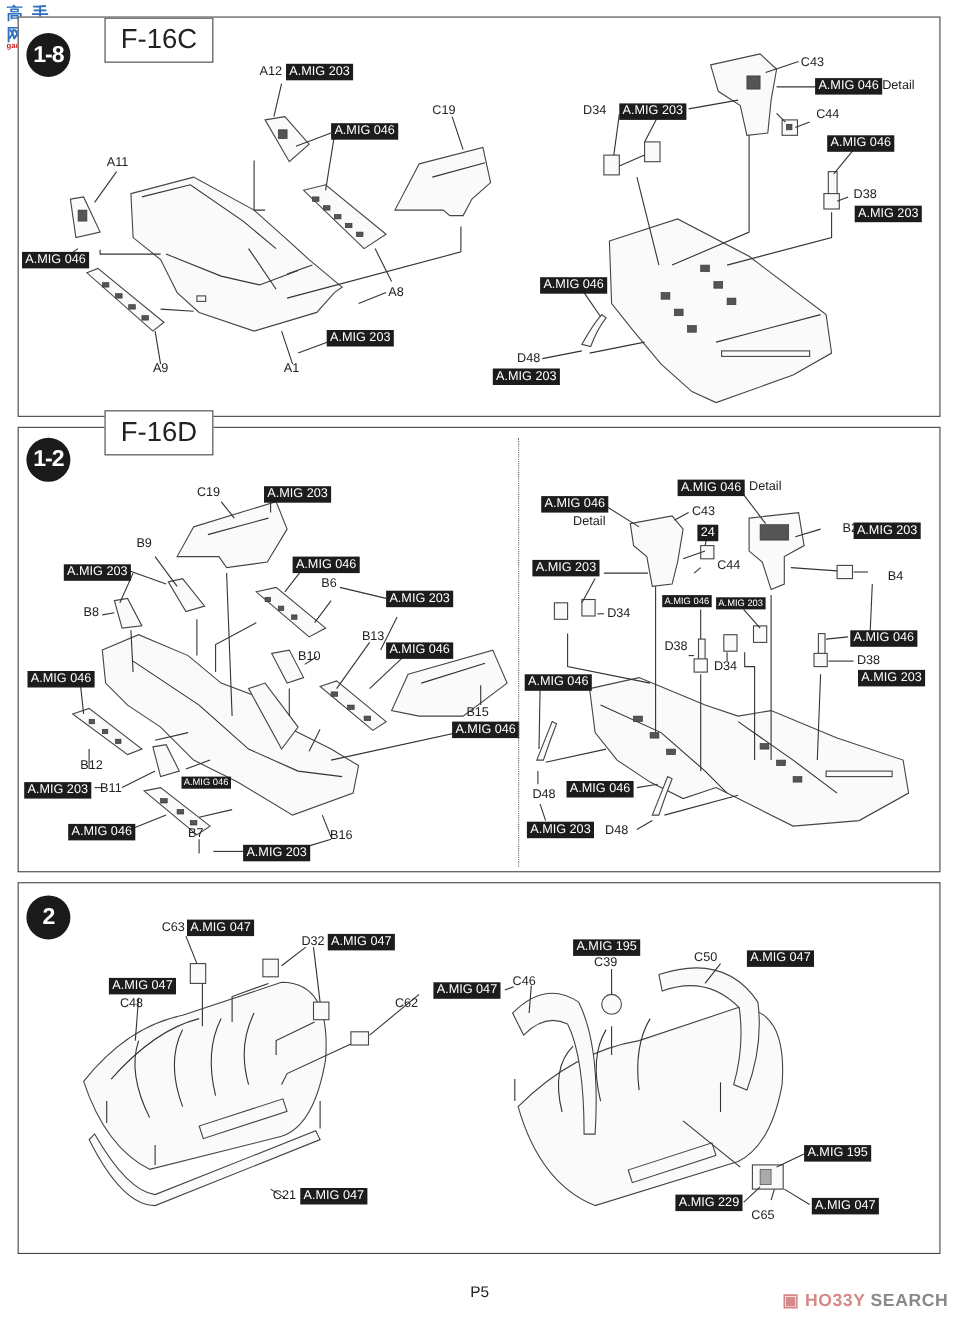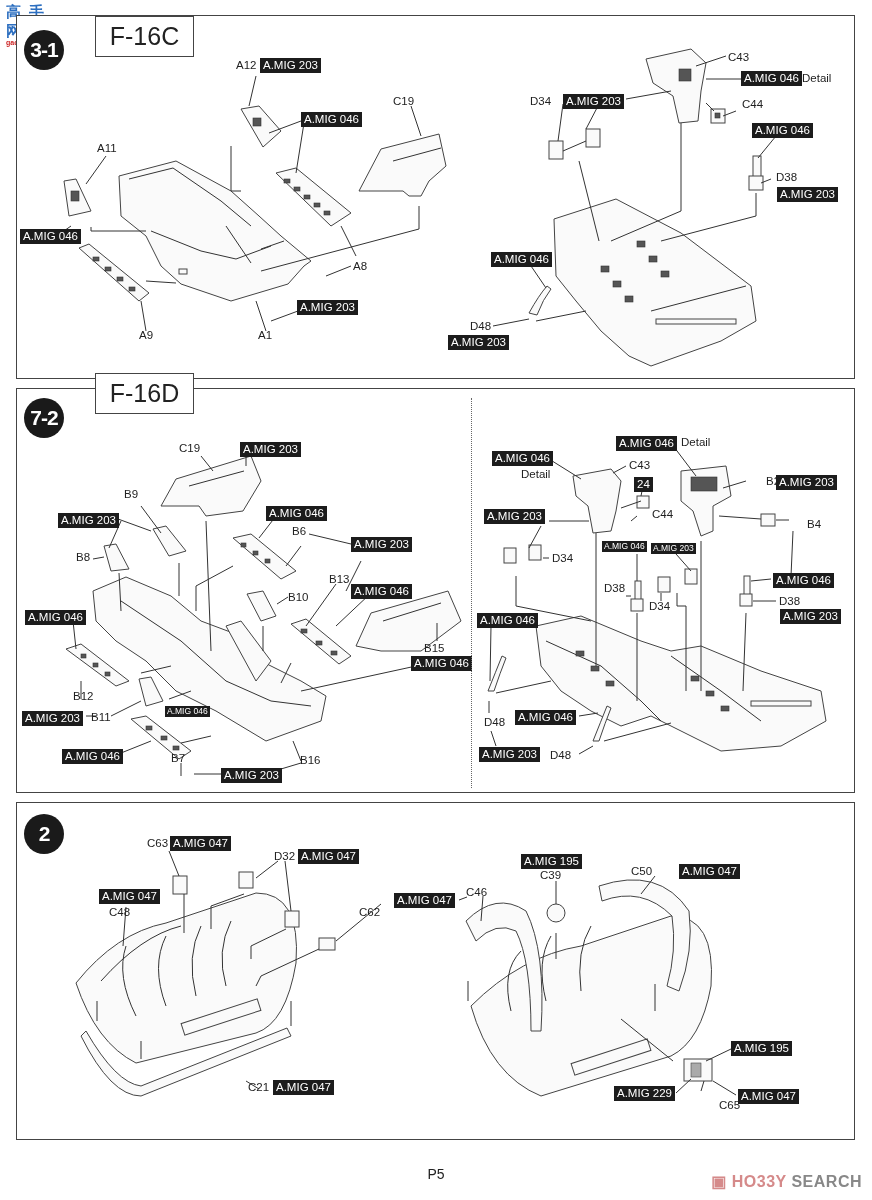--- a/index.html
+++ b/index.html
@@ -168,21 +168,21 @@
   <div class="lbl" style="left:513px;top:80px">D34</div>
   <div class="tag" style="left:546px;top:78px">A.MIG 203</div>
   <div class="lbl" style="left:725px;top:83px">C44</div>
   <div class="tag" style="left:735px;top:107px">A.MIG 046</div>
   <div class="lbl" style="left:759px;top:156px">D38</div>
   <div class="tag" style="left:760px;top:171px">A.MIG 203</div>
   <div class="tag" style="left:474px;top:236px">A.MIG 046</div>
   <div class="lbl" style="left:453px;top:305px">D48</div>
   <div class="tag" style="left:431px;top:319px">A.MIG 203</div>
 </div>
-<div class="step-badge" style="left:24px;top:30px">3-1</div>
+<div class="step-badge" style="left:24px;top:30px">1-8</div>
 <div class="model-box" style="left:95px;top:16px;width:97px;height:39px">F-16C</div>
 
 <div class="panel" style="left:16px;top:388px;width:837px;height:403px;">
   <svg class="art" width="837" height="403">
     <g transform="translate(-16,-388)">
 
       <polygon class="pt" points="92,590 125,576 170,595 200,620 240,635 260,660 300,680 325,695 320,720 265,740 215,710 175,690 145,660 115,640 95,620"></polygon>
       <polyline class="ln" points="120,600 180,640 225,680 270,700 310,705"></polyline>
       <polygon class="pt" points="225,625 240,620 270,660 255,680"></polygon>
 
@@ -340,21 +340,21 @@
   <div class="lbl" style="left:162px;top:54px">C19</div>
   <div class="tag" style="left:223px;top:53px">A.MIG 203</div>
   <div class="lbl" style="left:107px;top:100px">B9</div>
   <div class="tag" style="left:41px;top:124px">A.MIG 203</div>
   <div class="lbl" style="left:59px;top:163px">B8</div>
   <div class="tag" style="left:249px;top:117px">A.MIG 046</div>
   <div class="lbl" style="left:275px;top:137px">B6</div>
   <div class="tag" style="left:334px;top:148px">A.MIG 203</div>
   <div class="lbl" style="left:312px;top:185px">B13</div>
   <div class="tag" style="left:334px;top:195px">A.MIG 046</div>
-  <div class="lbl" style="left:271px;top:203px">B10</div>
+  <div class="lbl" style="left:254px;top:203px">B10</div>
   <div class="lbl" style="left:407px;top:254px">B15</div>
   <div class="tag" style="left:394px;top:267px">A.MIG 046</div>
   <div class="tag" style="left:8px;top:221px">A.MIG 046</div>
   <div class="lbl" style="left:56px;top:302px">B12</div>
   <div class="tag" style="left:5px;top:322px">A.MIG 203</div>
   <div class="lbl" style="left:74px;top:323px">B11</div>
   <div class="tag sm" style="left:148px;top:317px">A.MIG 046</div>
   <div class="tag" style="left:45px;top:360px">A.MIG 046</div>
   <div class="lbl" style="left:154px;top:364px">B7</div>
   <div class="tag" style="left:204px;top:379px">A.MIG 203</div>
@@ -381,21 +381,21 @@
   <div class="lbl" style="left:762px;top:207px">D38</div>
   <div class="tag" style="left:763px;top:220px">A.MIG 203</div>
 
   <div class="tag" style="left:460px;top:224px">A.MIG 046</div>
   <div class="lbl" style="left:467px;top:328px">D48</div>
   <div class="tag" style="left:498px;top:321px">A.MIG 046</div>
   <div class="tag" style="left:462px;top:358px">A.MIG 203</div>
   <div class="lbl" style="left:533px;top:361px">D48</div>
 </div>
 <div class="divider"></div>
-<div class="step-badge" style="left:24px;top:398px">7-2</div>
+<div class="step-badge" style="left:24px;top:398px">1-2</div>
 <div class="model-box" style="left:95px;top:373px;width:97px;height:39px">F-16D</div>
 
 <div class="panel" style="left:16px;top:802px;width:837px;height:336px;text-align:right;">
   <svg class="art" width="837" height="336">
     <g transform="translate(-16,-802)">
 
       <path class="pt" d="M75,982 q40,-50 90,-60 l90,-30 q45,0 40,70 q-10,60 -40,70 l-120,30 q-40,-20 -60,-80 z"></path>
       <path class="ln" d="M100,980 q40,-45 80,-55"></path>
         <path class="ln" d="M135,1015 q-20,-40 -10,-70"></path>
         <path class="ln" d="M165,1005 q-15,-40 0,-70"></path>
@@ -461,21 +461,21 @@
   <div class="lbl" style="left:231px;top:279px">C21</div>
   <div class="tag" style="left:256px;top:277px">A.MIG 047</div>
 
   <div class="tag" style="left:504px;top:51px">A.MIG 195</div>
   <div class="lbl" style="left:523px;top:67px">C39</div>
   <div class="lbl" style="left:449px;top:84px">C46</div>
   <div class="lbl" style="left:614px;top:63px">C50</div>
   <div class="tag" style="left:662px;top:61px">A.MIG 047</div>
   <div class="tag" style="left:714px;top:238px">A.MIG 195</div>
   <div class="tag" style="left:597px;top:283px">A.MIG 229</div>
-  <div class="lbl" style="left:702px;top:297px">C65</div>
+  <div class="lbl" style="left:666px;top:297px">C65</div>
   <div class="tag" style="left:721px;top:286px">A.MIG 047</div>
 </div>
 <div class="step-badge" style="left:24px;top:814px">2</div>
 
 <div class="footer-page">P5</div>
 <div class="watermark-hs">
   <span class="hs-red">▣ </span><span class="hs-red">HO33Y</span><span> SEARCH</span>
 </div>
 
 </body></html>

